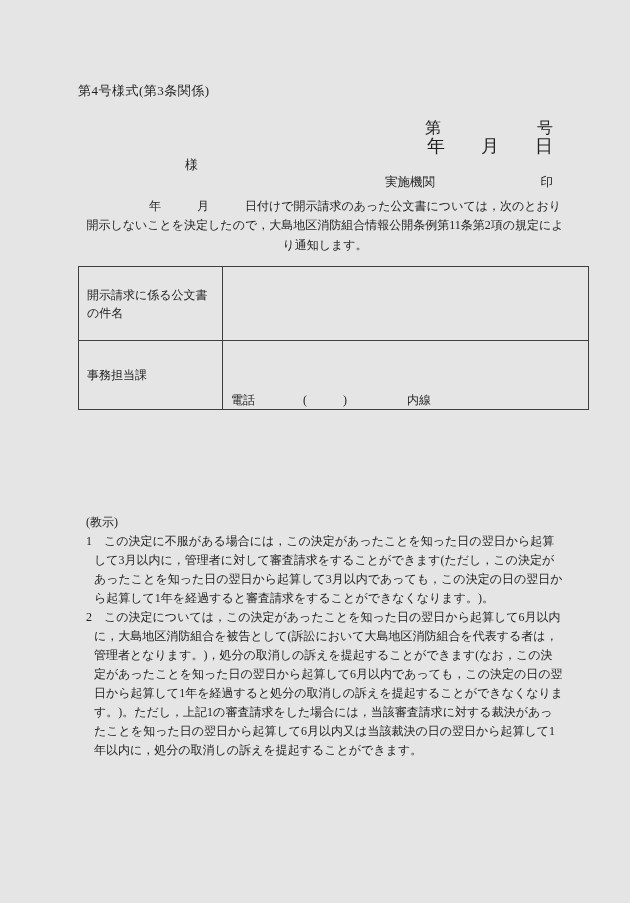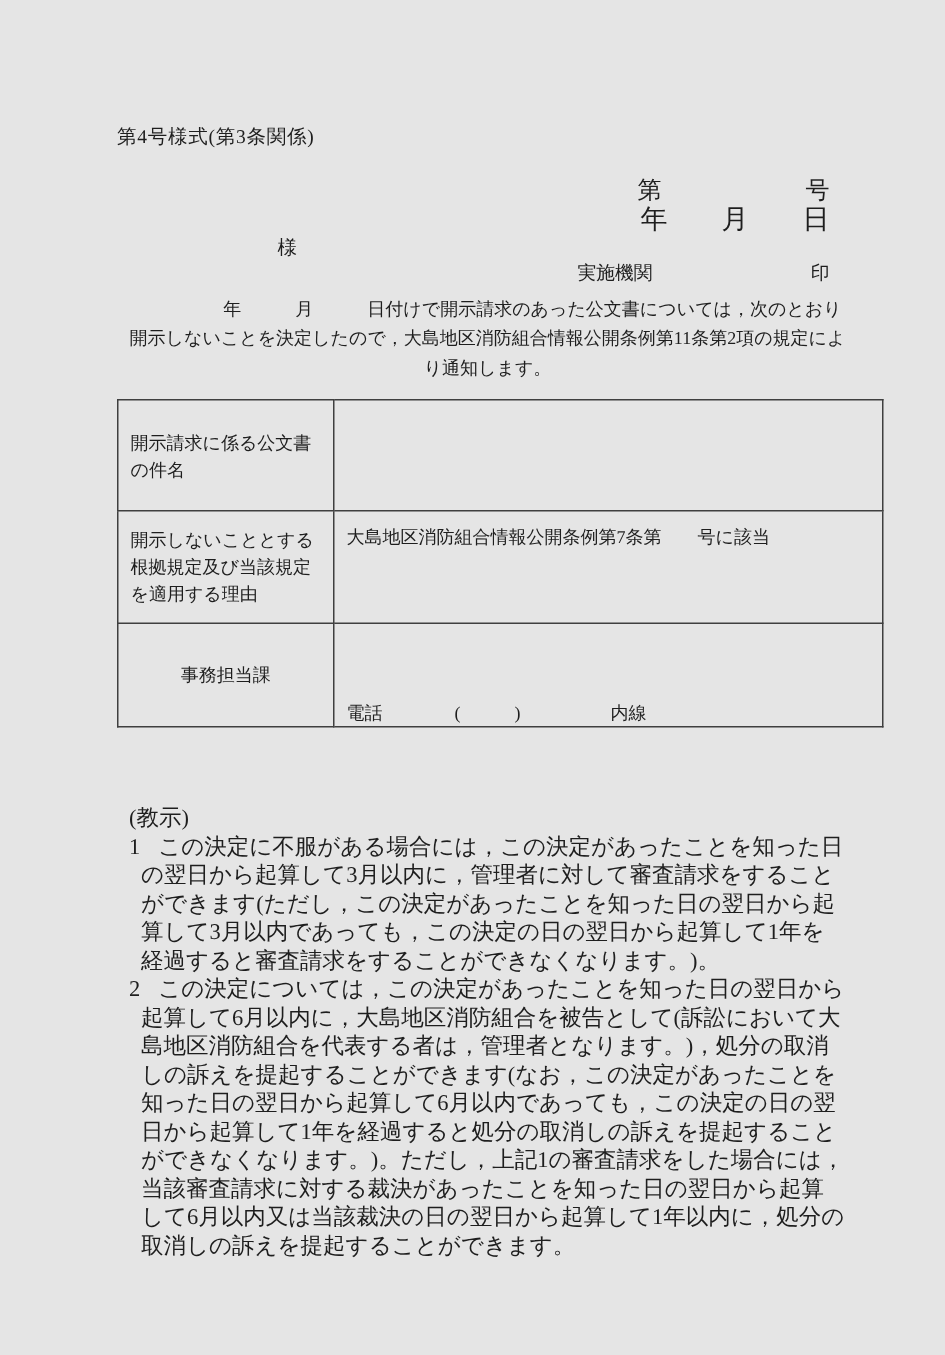--- a/index.html
+++ b/index.html
@@ -67,38 +67,38 @@
     border: 1px solid #3f3f3f;
     line-height: 18px;
     overflow: hidden;
   }
   td.cell-label {
     width: 127px;
     vertical-align: middle;
     padding: 4px 8px;
     margin-left: 21px;
   }
-  td.cell-label.center { text-align: center; }
+  td.cell-label.center { }
   td.cell-value {
     width: 349px;
     vertical-align: top;
     padding: 8px 8px 4px 8px;
   }
   td.cell-value.bottom {
     vertical-align: bottom;
     padding-bottom: 0;
   }
   tr.row-1 td { height: 61px; }
   tr.row-2 td { height: 62px; }
   tr.row-3 td { height: 60px; }
   tr.row-4 td { height: 63px; }
 
   .notes {
     top: 513px; left: 86px; width: 478px;
-    font-size: 15px; line-height: 19px; margin-top: 24px;
+    font-size: 12px; line-height: 19px;
   }
   .notes-heading { line-height: 19px; }
   .note-item {
     padding-left: 8px;
     text-indent: -8px;
   }
   .note-num { margin-right: 12px; }
 </style>
 </head>
 <body>
@@ -120,24 +120,20 @@
   </div>
 
   <div class="abs body-paragraph">　　　　　年　　　月　　　日付けで開示請求のあった公文書については，次のとおり開示しないことを決定したので，大島地区消防組合情報公開条例第11条第2項の規定により通知します。</div>
 
   <table class="abs main-table">
     <tbody>
         <tr class="row-1">
       <td class="cell-label">開示請求に係る公文書の件名</td>
       <td class="cell-value"></td>
     </tr>
-    <tr class="row-2">
-      <td class="cell-label">開示しないこととする根拠規定及び当該規定を適用する理由</td>
-      <td class="cell-value">大島地区消防組合情報公開条例第7条第　　号に該当</td>
-    </tr>
     <tr class="row-3">
       <td class="cell-label center">事務担当課</td>
       <td class="cell-value bottom">電話　　　　(　　　)　　　　　内線</td>
     </tr>
   </tbody>
     </table>
 
   <div class="abs notes">
     <div class="notes-heading">(教示)</div>
     <div class="note-item">

